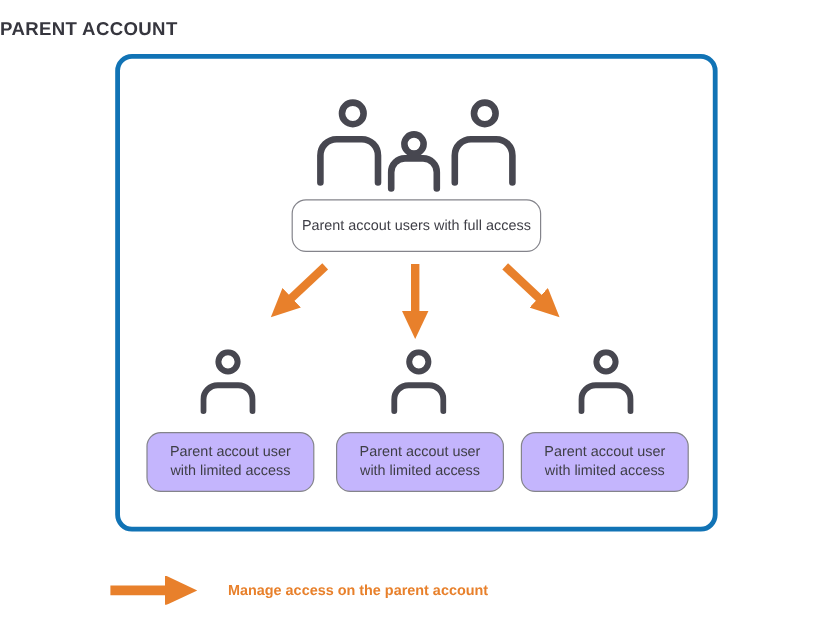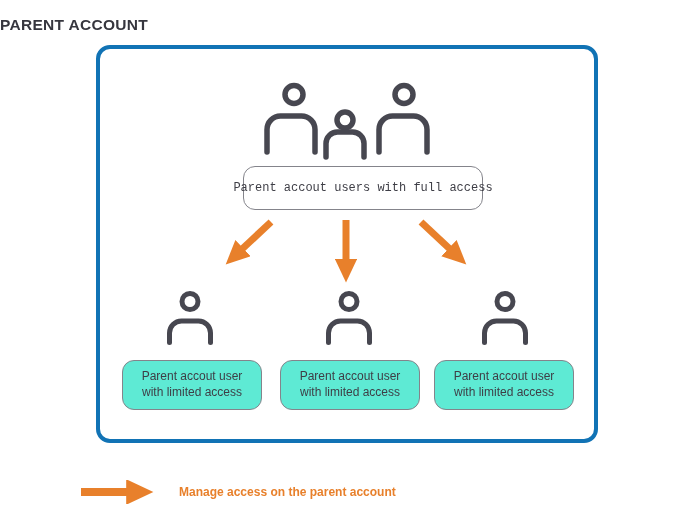--- a/index.html
+++ b/index.html
@@ -30,63 +30,62 @@
     box-sizing: border-box;
     border: 4px solid var(--border-blue, #1173B5);
     border-radius: 14px;
     background: #ffffff;
   }
   .group-icon { position: absolute; left: 264px; top: 82px; }
   .full-box {
     position: absolute;
     left: 243px;
     top: 166px;
-    width: 240px;
+    width: 208px;
     height: 44px;
     box-sizing: border-box;
     border: 1.5px solid var(--box-border-gray, #84848B);
     border-radius: 12px;
     background: #ffffff;
     display: flex;
     align-items: center;
     justify-content: center;
     font-size: 12px;
     white-space: nowrap;
     color: var(--text-dark, #3E3E46);
-    font-family: Liberation Mono, monospace;
   }
   .user-icon { position: absolute; top: 291px; }
   .u1 { left: 167px; }
   .u2 { left: 326px; }
   .u3 { left: 482px; }
   .limited-box {
     position: absolute;
     top: 360px;
     width: 140px;
     height: 50px;
     box-sizing: border-box;
     border: 1.5px solid var(--box-border-gray, #84848B);
     border-radius: 12px;
-    background: #5eead4;
+    background: #c4b5fd;
     display: flex;
     align-items: center;
     justify-content: center;
     text-align: center;
     font-size: 12px;
     line-height: 1.32;
     color: var(--text-dark, #3E3E46);
   }
   .limited-box span { display: block; width: 116px; }
   .b1 { left: 122px; }
   .b2 { left: 280px; }
   .b3 { left: 434px; }
   .arrows-overlay { position: absolute; left: 0; top: 0; pointer-events: none; }
   .legend {
     position: absolute;
-    left: 77px;
+    left: 88px;
     top: 480px;
     display: flex;
     align-items: center;
   }
   .legend-label {
     margin-left: 18px;
     font-size: 12px;
     font-weight: 700;
     color: var(--accent-orange, #E8802B);
   }

